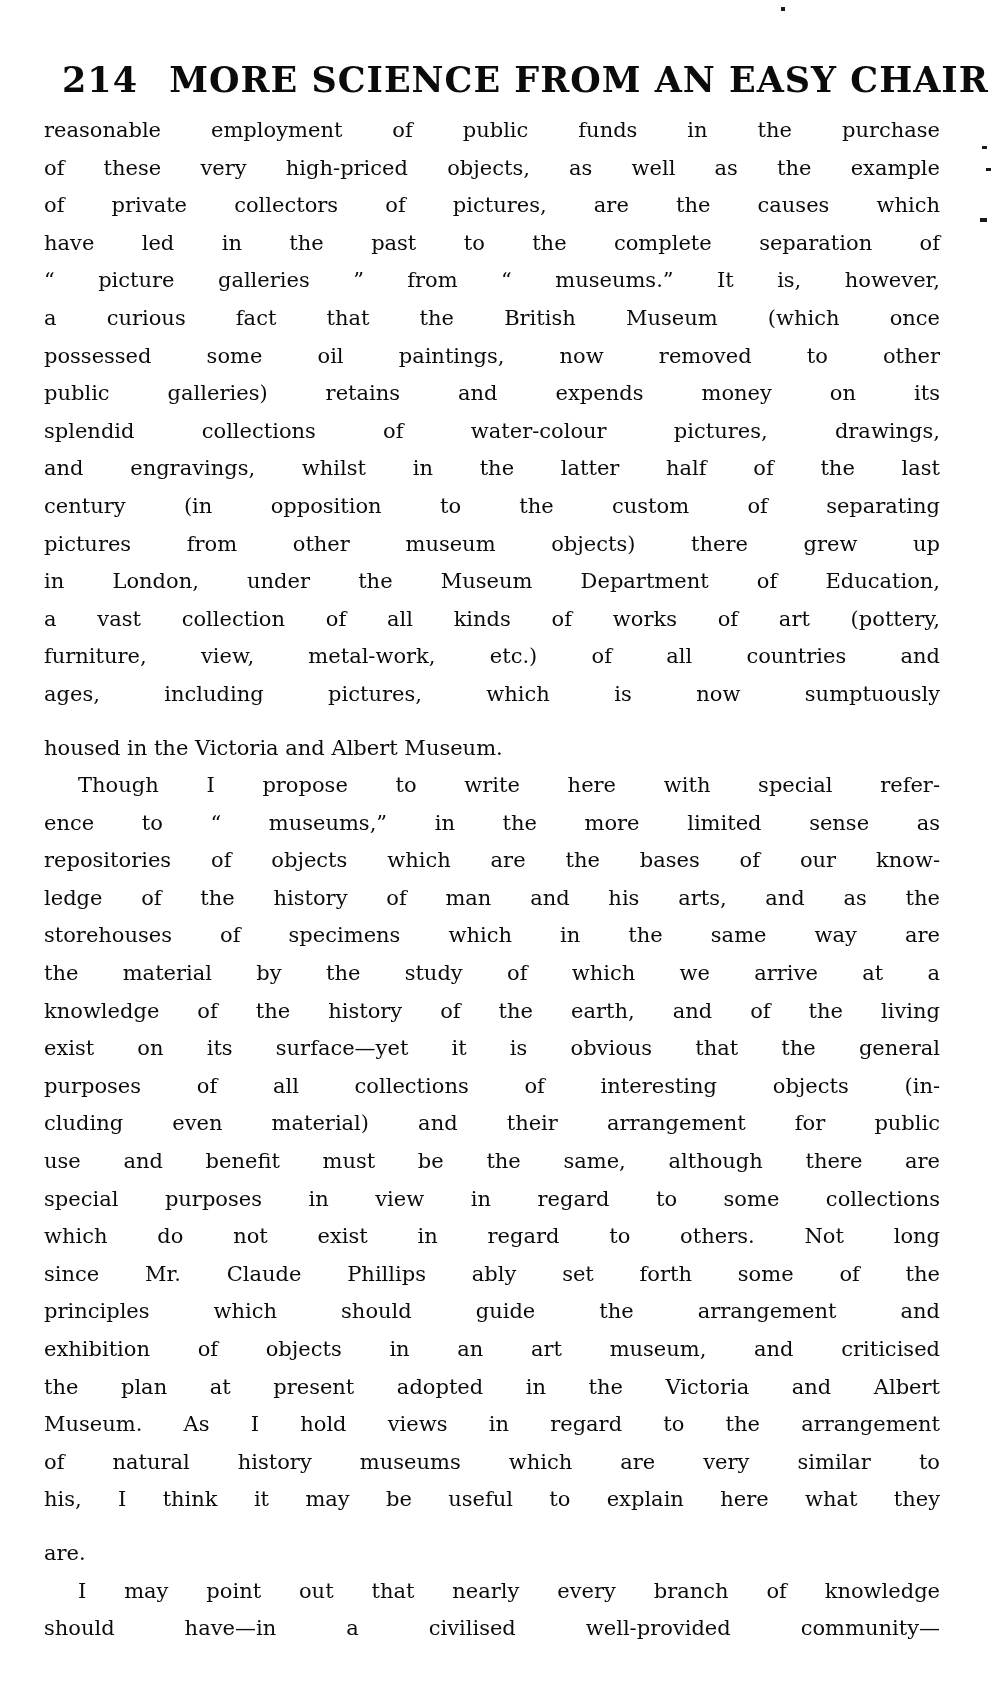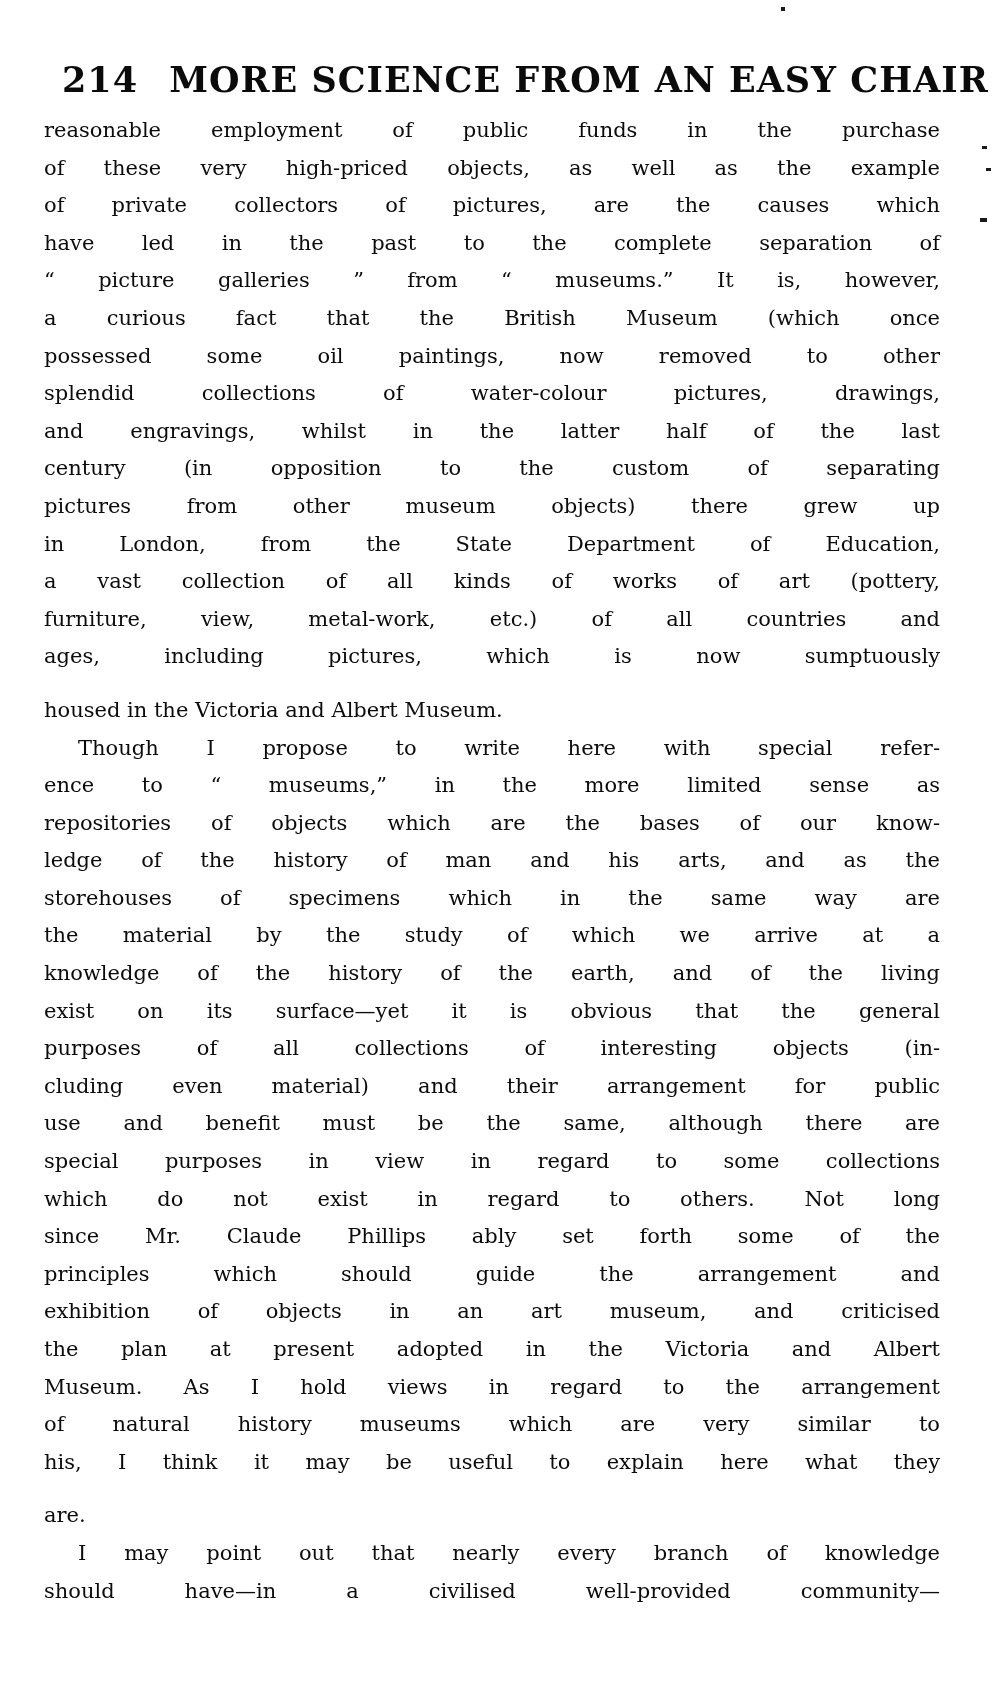--- a/index.html
+++ b/index.html
@@ -55,25 +55,26 @@
   </div>
 
   <div class="body-text">
       <div class="line">reasonable employment of public funds in the purchase</div>
       <div class="line">of these very high-priced objects, as well as the example</div>
       <div class="line">of private collectors of pictures, are the causes which</div>
       <div class="line">have led in the past to the complete separation of</div>
       <div class="line">“ picture galleries ” from “ museums.”  It is, however,</div>
       <div class="line">a curious fact that the British Museum (which once</div>
       <div class="line">possessed some oil paintings, now removed to other</div>
+      <div class="line">public galleries) retains and expends money on its</div>
       <div class="line">splendid collections of water-colour pictures, drawings,</div>
       <div class="line">and engravings, whilst in the latter half of the last</div>
       <div class="line">century (in opposition to the custom of separating</div>
       <div class="line">pictures from other museum objects) there grew up</div>
-      <div class="line">in London, from the State Department of Education,</div>
+      <div class="line">in London, under the Museum Department of Education,</div>
       <div class="line">a vast collection of all kinds of works of art (pottery,</div>
       <div class="line">furniture, view, metal-work, etc.) of all countries and</div>
       <div class="line">ages, including pictures, which is now sumptuously</div>
       <div class="line para-end">housed in the Victoria and Albert Museum.</div>
       <div class="line indent">Though I propose to write here with special refer-</div>
       <div class="line">ence to “ museums,” in the more limited sense as</div>
       <div class="line">repositories of objects which are the bases of our know-</div>
       <div class="line">ledge of the history of man and his arts, and as the</div>
       <div class="line">storehouses of specimens which in the same way are</div>
       <div class="line">the material by the study of which we arrive at a</div>

